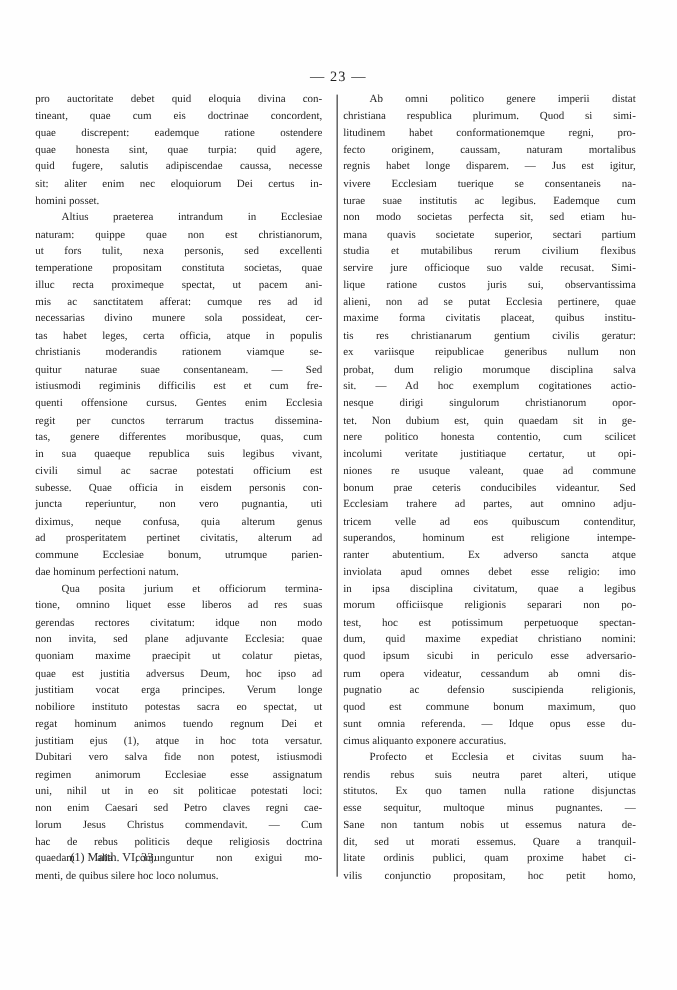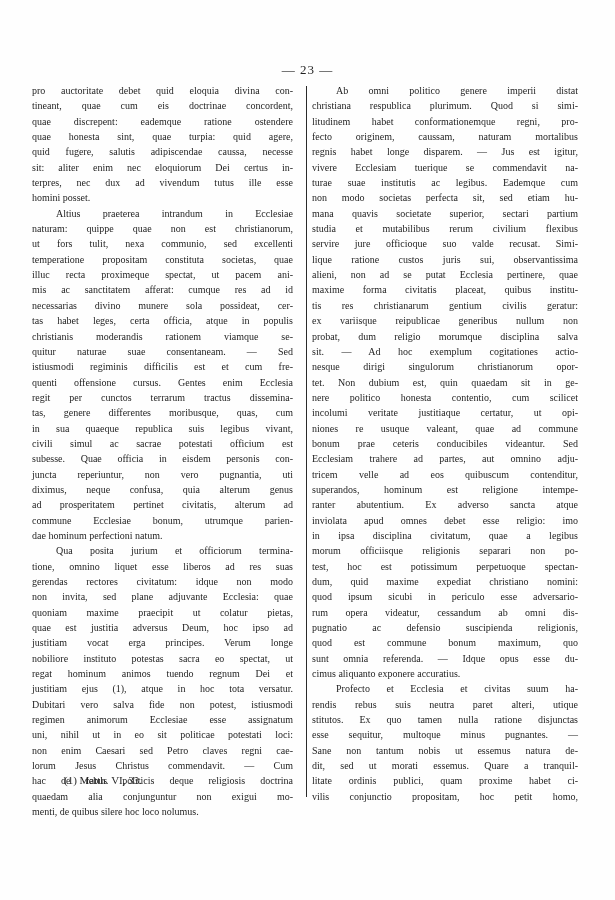--- a/index.html
+++ b/index.html
@@ -37,25 +37,24 @@
 
 <div class="page">
   <div class="page-number">— 23 —</div>
   <div class="col col-left" id="col-left">
       <span class="line">pro auctoritate debet quid eloquia divina con-</span>
       <span class="line">tineant, quae cum eis doctrinae concordent,</span>
       <span class="line">quae discrepent: eademque ratione ostendere</span>
       <span class="line">quae honesta sint, quae turpia: quid agere,</span>
       <span class="line">quid fugere, salutis adipiscendae caussa, necesse</span>
       <span class="line">sit: aliter enim nec eloquiorum Dei certus in-</span>
-      <span class="line">terpres, nec dux ad vivendum tutus ille esse</span>
       <span class="line last">homini posset.</span>
       <span class="line indent">Altius praeterea intrandum in Ecclesiae</span>
       <span class="line">naturam: quippe quae non est christianorum,</span>
-      <span class="line">ut fors tulit, nexa communio, sed excellenti</span>
+      <span class="line">ut fors tulit, nexa personis, sed excellenti</span>
       <span class="line">temperatione propositam constituta societas, quae</span>
       <span class="line">illuc recta proximeque spectat, ut pacem ani-</span>
       <span class="line">mis ac sanctitatem afferat: cumque res ad id</span>
       <span class="line">necessarias divino munere sola possideat, cer-</span>
       <span class="line">tas habet leges, certa officia, atque in populis</span>
       <span class="line">christianis moderandis rationem viamque se-</span>
       <span class="line">quitur naturae suae consentaneam. — Sed</span>
       <span class="line">istiusmodi regiminis difficilis est et cum fre-</span>
       <span class="line">quenti offensione cursus. Gentes enim Ecclesia</span>
       <span class="line">regit per cunctos terrarum tractus dissemina-</span>
@@ -87,21 +86,21 @@
       <span class="line">quaedam alia conjunguntur non exigui mo-</span>
       <span class="line last">menti, de quibus silere hoc loco nolumus.</span>
     </div>
   <div class="divider"></div>
   <div class="col col-right" id="col-right">
       <span class="line indent">Ab omni politico genere imperii distat</span>
       <span class="line">christiana respublica plurimum. Quod si simi-</span>
       <span class="line">litudinem habet conformationemque regni, pro-</span>
       <span class="line">fecto originem, caussam, naturam mortalibus</span>
       <span class="line">regnis habet longe disparem. — Jus est igitur,</span>
-      <span class="line">vivere Ecclesiam tuerique se commendavit na-</span>
+      <span class="line">vivere Ecclesiam tuerique se consentaneis na-</span>
       <span class="line">turae suae institutis ac legibus. Eademque cum</span>
       <span class="line">non modo societas perfecta sit, sed etiam hu-</span>
       <span class="line">mana quavis societate superior, sectari partium</span>
       <span class="line">studia et mutabilibus rerum civilium flexibus</span>
       <span class="line">servire jure officioque suo valde recusat. Simi-</span>
       <span class="line">lique ratione custos juris sui, observantissima</span>
       <span class="line">alieni, non ad se putat Ecclesia pertinere, quae</span>
       <span class="line">maxime forma civitatis placeat, quibus institu-</span>
       <span class="line">tis res christianarum gentium civilis geratur:</span>
       <span class="line">ex variisque reipublicae generibus nullum non</span>

